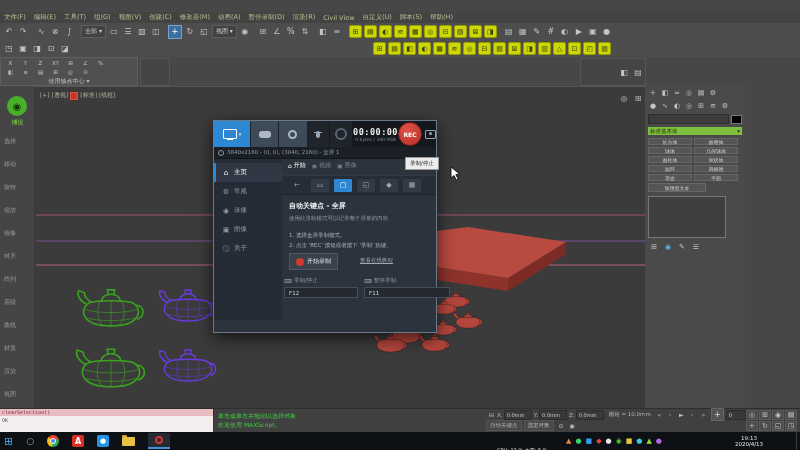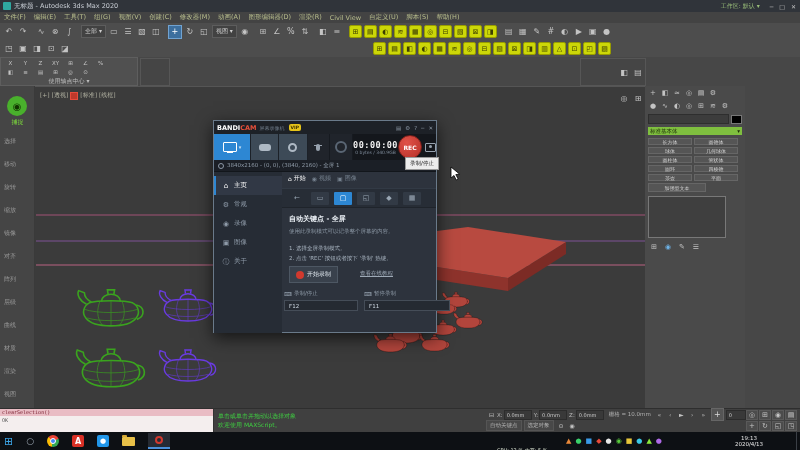--- a/index.html
+++ b/index.html
@@ -175,41 +175,31 @@
         <path d="M16 31 C7 27 2 18 5 12 L13 15 C13 21 19 26 23 28 Z"></path>
         <path d="M85 32 C99 34 99 50 84 53 L82 47 C90 46 90 38 83 38 Z"></path>
         <path d="M46 17 L45 11 L55 11 L54 17 Z"></path>
         <path d="M37 27 C37 21 43 17 50 17 C57 17 63 21 63 27 Z"></path>
         <path d="M20 29 C12 33 9 43 15 50 C21 58 33 61 50 61 C67 61 79 58 85 50 C91 43 88 33 80 29 C70 25 30 25 20 29 Z"></path>
       </g>
     </symbol>
   </defs>
     </svg>
 
-  <div class="abs titlebar">
-    <span class="app-ic"></span>
-    <span class="wtitle">无标题 - Autodesk 3ds Max 2020</span>
-    <span class="workspace">工作区: 默认 ▾</span>
-    <span class="winbtns">
-      <span>─</span>
-      <span>□</span>
-      <span>✕</span>
-    </span>
-  </div>
 
   <div class="abs menubar">
       <span class="menu-item">文件(F)</span>
       <span class="menu-item">编辑(E)</span>
       <span class="menu-item">工具(T)</span>
       <span class="menu-item">组(G)</span>
       <span class="menu-item">视图(V)</span>
       <span class="menu-item">创建(C)</span>
       <span class="menu-item">修改器(M)</span>
       <span class="menu-item">动画(A)</span>
-      <span class="menu-item">图形编辑器(D)</span>
+      <span class="menu-item">暂停录制(D)</span>
       <span class="menu-item">渲染(R)</span>
       <span class="menu-item">Civil View</span>
       <span class="menu-item">自定义(U)</span>
       <span class="menu-item">脚本(S)</span>
       <span class="menu-item">帮助(H)</span>
     </div>
 
   <div class="abs tbar r1">
       <span class="ti">↶</span>
       <span class="ti">↷</span>
@@ -518,33 +508,20 @@
         <span class="tray" style="color: rgb(176, 106, 232);">●</span>
       </div>
     <div class="clock">
       <div>19:13</div>
       <div>2020/4/13</div>
     </div>
     <div class="tb-edge"></div>
   </div>
 
   <div class="abs bc">
-    <div class="bc-title">
-      <span class="brand-a">BANDI</span>
-      <span class="brand-b">CAM</span>
-      <span class="brand-sub">屏幕录像机</span>
-      <span class="vip">VIP</span>
-      <span class="bc-ticons">
-          <span>▤</span>
-          <span>⚙</span>
-          <span>?</span>
-          <span>─</span>
-          <span>✕</span>
-        </span>
-    </div>
     <div class="bc-modes">
       <div class="bc-tab on">
           <span class="mon"></span>
           <span class="caret">▾</span>
         </div>
       <div class="bc-tab">
           <span class="pad"></span>
         </div>
       <div class="bc-tab">
           <span class="cam2"></span>

